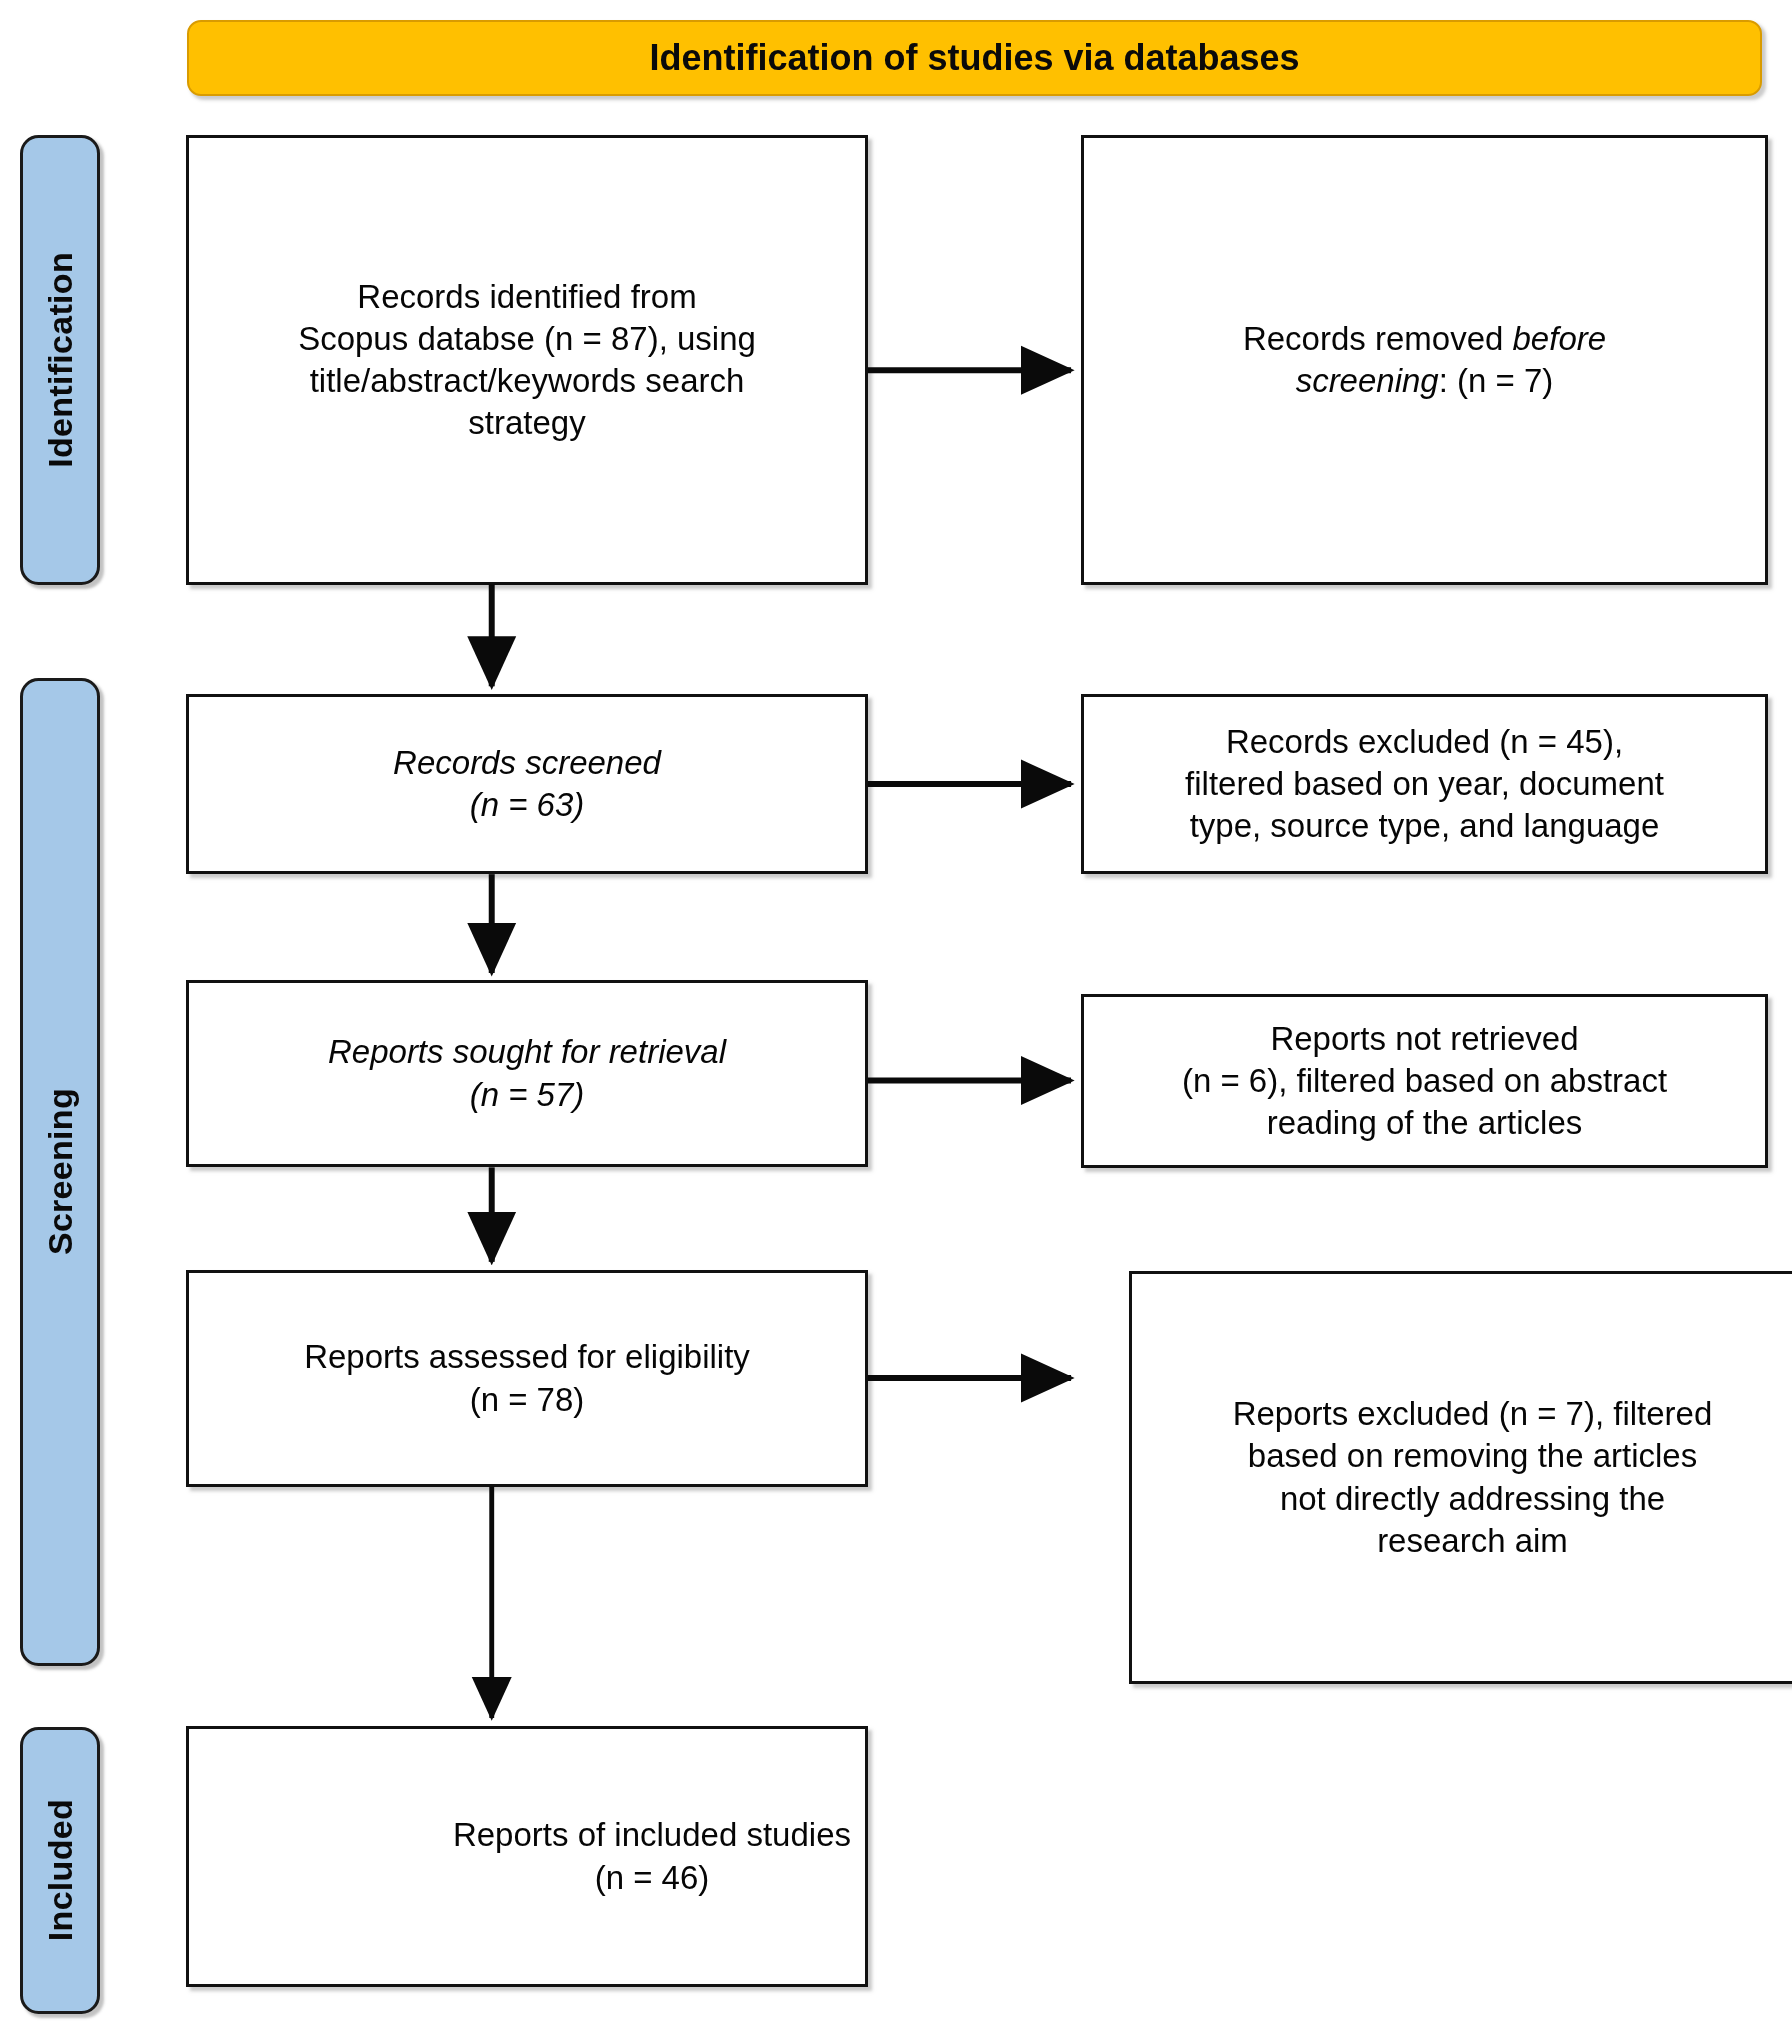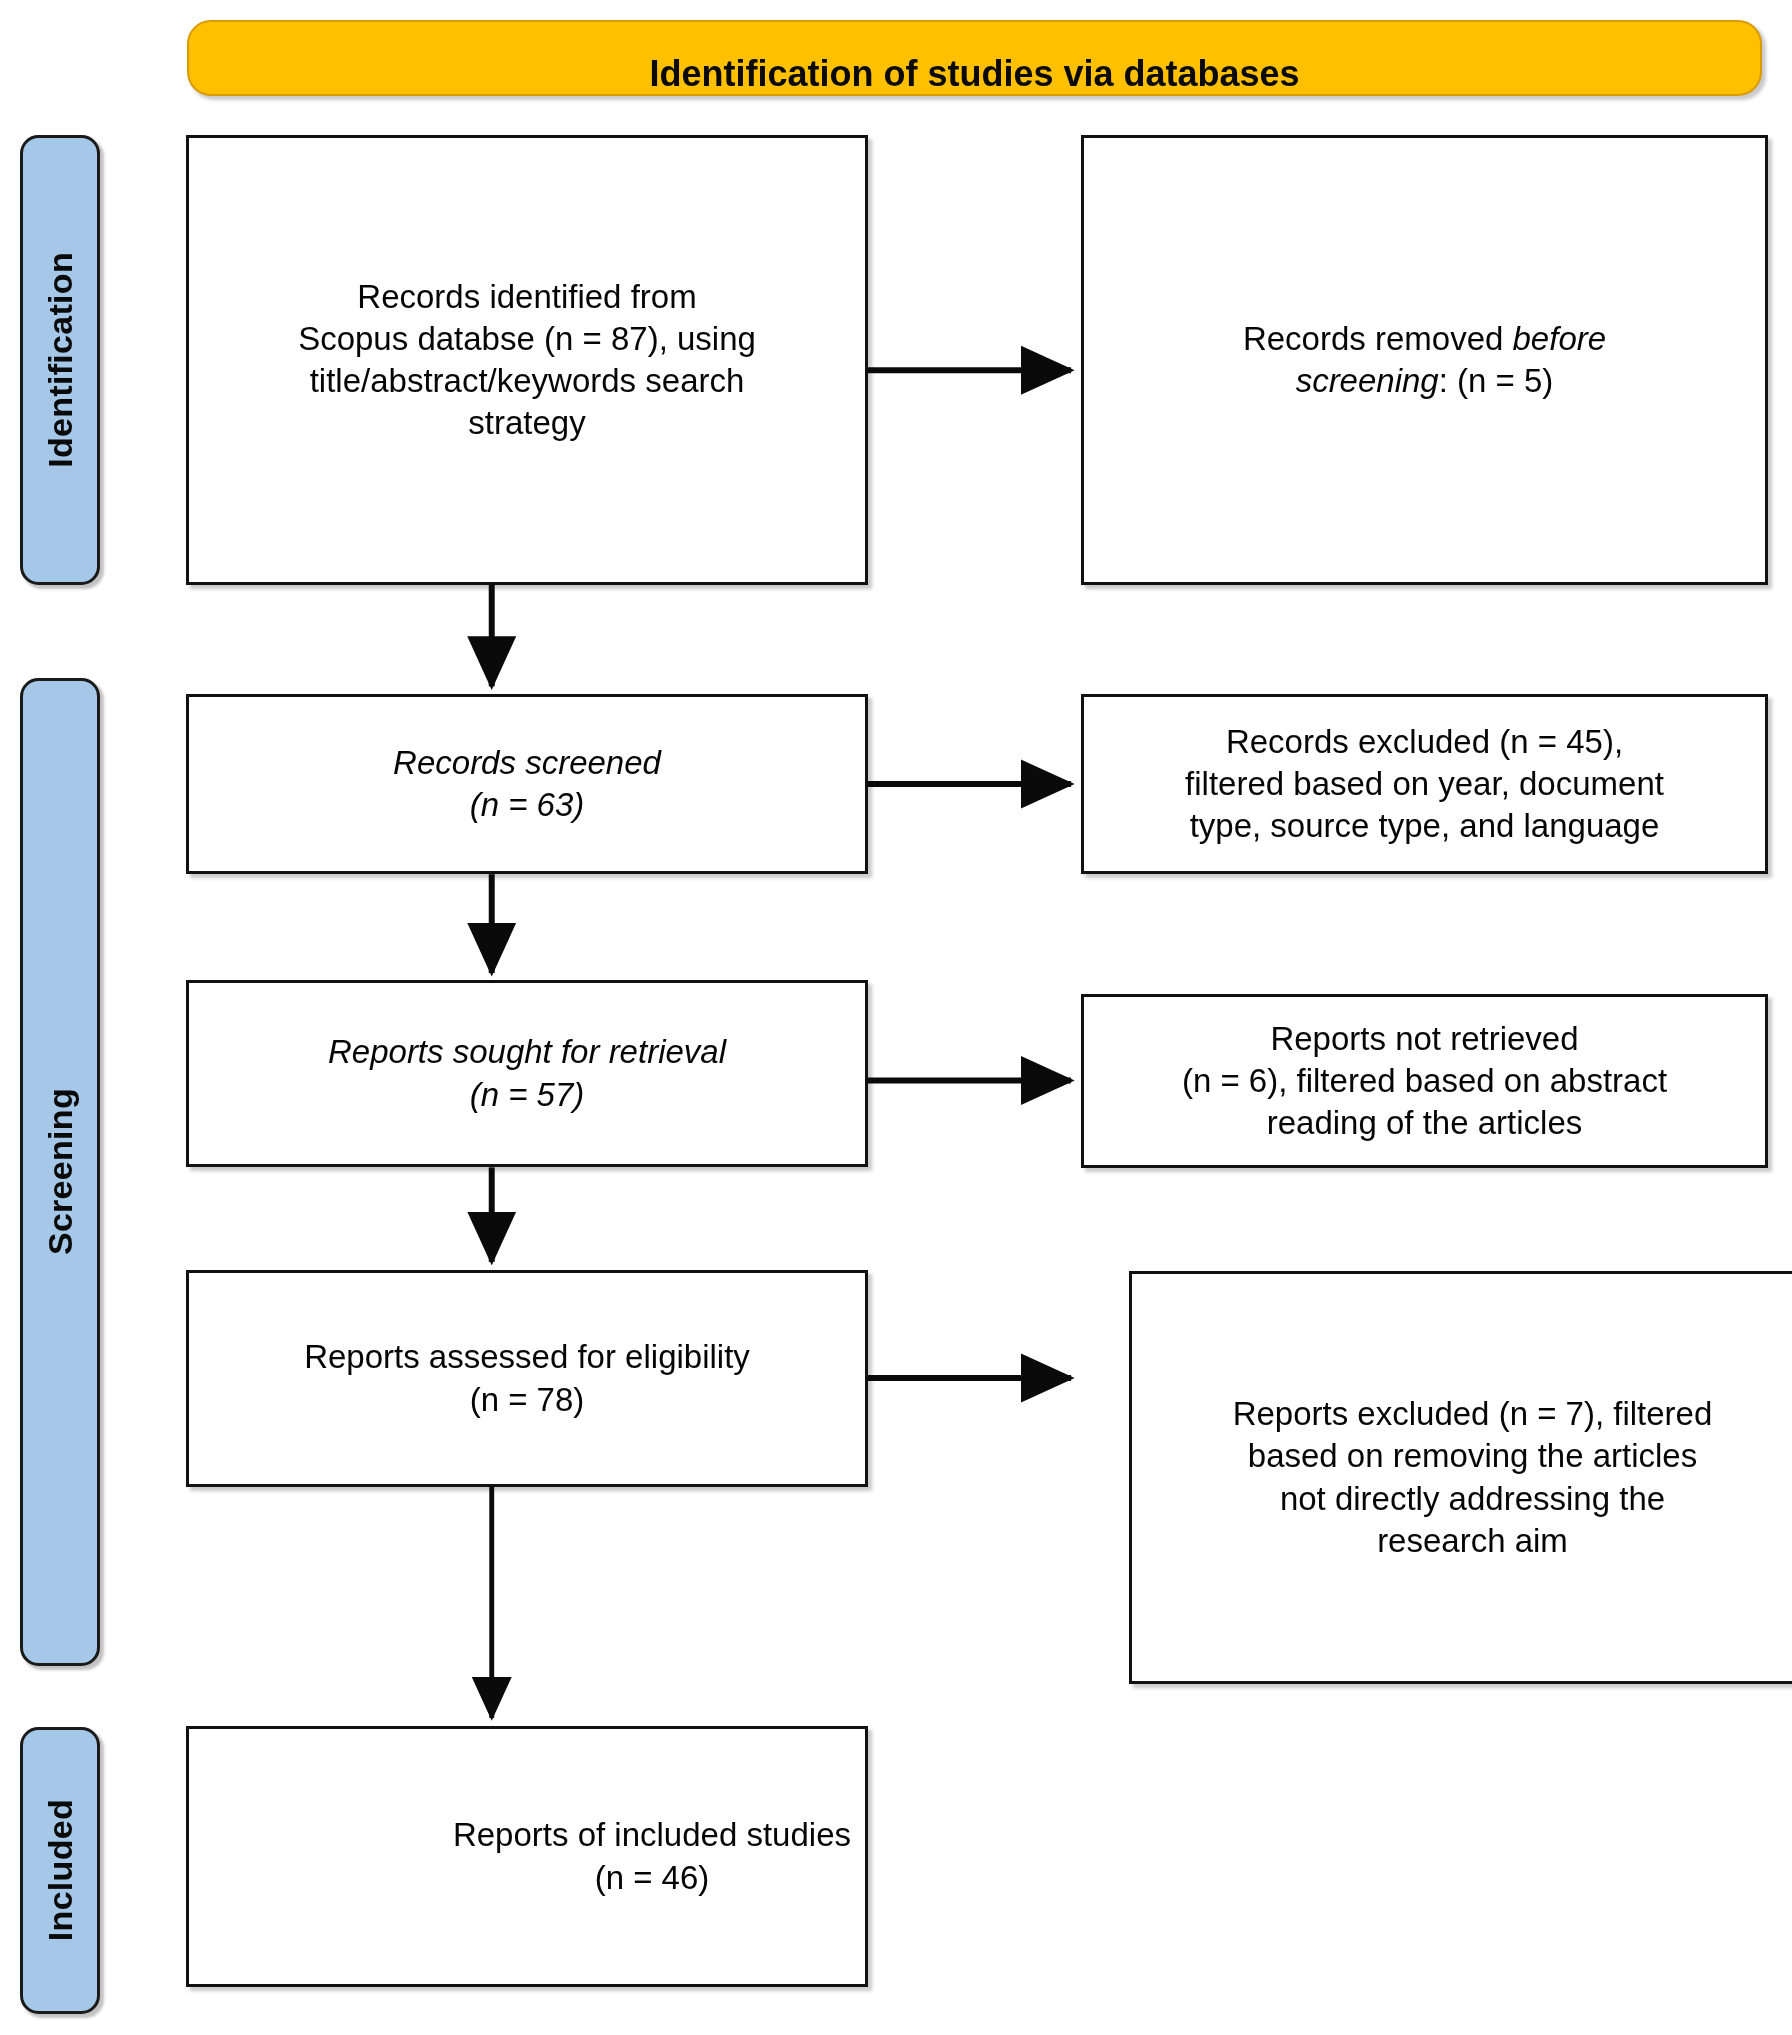--- a/index.html
+++ b/index.html
@@ -45,25 +45,25 @@
     color: #0a0a0a;
     white-space: nowrap;
     line-height: 1;
   }
 
   
   .banner {
     position: absolute;
     background: #ffc000;
     border: 2.7px solid #d99b00;
-    border-radius: 24px;
+    border-radius: 14px;
     box-sizing: border-box;
     box-shadow: 3.8px 3.8px 3.3px rgba(140,140,140,0.45);
     display: flex;
-    align-items: flex-end;
+    align-items: center;
     justify-content: center;
   }
   .banner .banner-label {
     font-weight: bold;
     font-size: 36px;
     color: #0a0a0a;
     text-align: center;
     line-height: 1.1;
   }
 
@@ -123,21 +123,21 @@
 
   <div class="flow-box" style="left:186px; top:135px; width:682px; height:450px;">
     <span class="box-text">Records identified from
 Scopus databse (n = 87), using
 title/abstract/keywords search
 strategy</span>
   </div>
 
   <div class="flow-box" style="left:1081px; top:135px; width:687px; height:450px;">
     <span class="box-text"><span>Records removed </span><em>before
-screening</em><span>: (n = 5)</span></span>
+screening</em><span>: (n = 7)</span></span>
   </div>
 
   <div class="flow-box" style="left:186px; top:694px; width:682px; height:180px;font-style:italic;">
     <span class="box-text">Records screened
 (n = 63)</span>
   </div>
 
   <div class="flow-box" style="left:1081px; top:694px; width:687px; height:180px;">
     <span class="box-text">Records excluded (n = 45),
 filtered based on year, document

